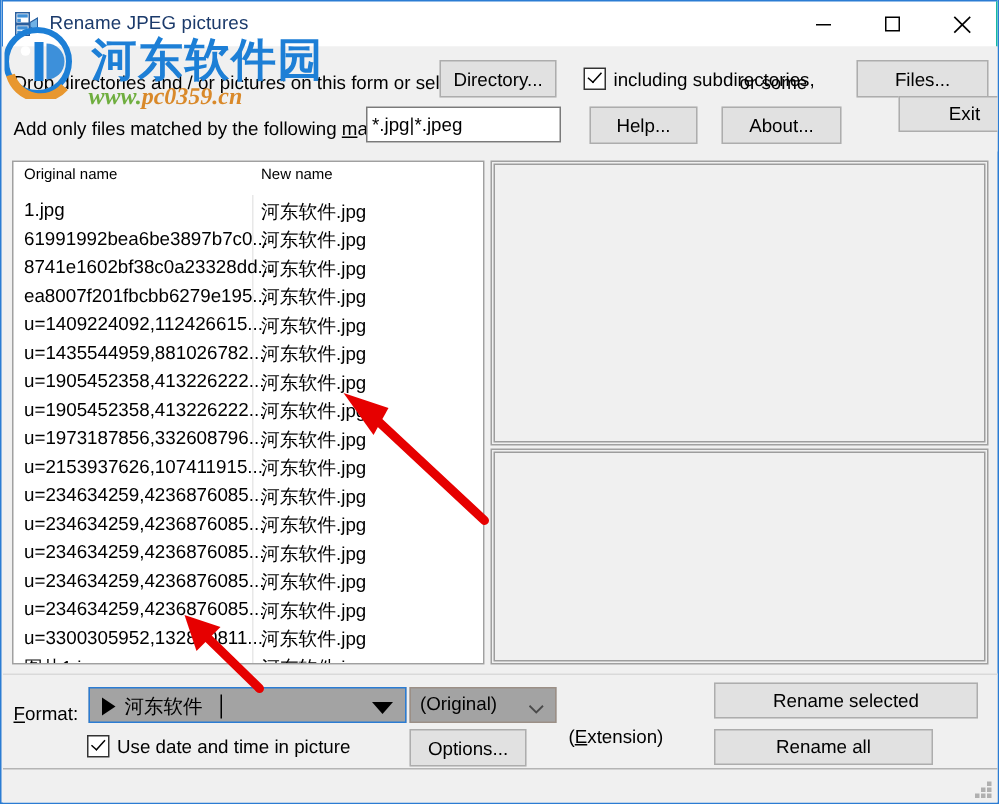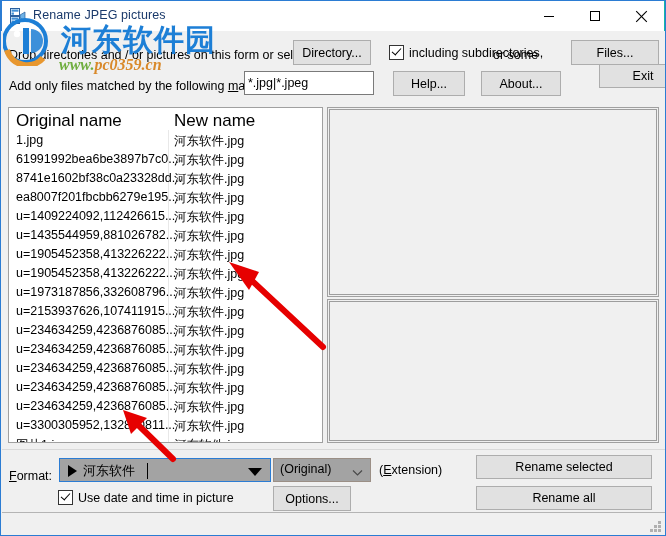--- a/index.html
+++ b/index.html
@@ -146,21 +146,21 @@
     width: 315px; height: 336px;
     background: #ffffff;
     border: 1px solid #a0a0a0;
     box-sizing: border-box;
     overflow: hidden;
   }
   .list-head {
     position: absolute;
     left: 0; top: 0;
     width: 100%; height: 22px;
-    font-size: 17px;
+    font-size: 10px;
     color: #000;
   }
   .col-a { position: absolute; left: 7px; top: 3px; }
   .col-b { position: absolute; left: 165px; top: 3px; }
   .list-rows {
     position: absolute;
     left: 0; top: 24px;
     width: 100%;
   }
   .lrow {
@@ -198,21 +198,21 @@
 
   
   .bottompanel {
     position: absolute;
     left: 1px; top: 449px;
     width: 664px; height: 62px;
     background: #f0f0f0;
     border-top: 1px solid #d9d9d9;
   }
   #format-label { left: 8px; top: 469px; }
-  #extension-label { left: 378px; top: 463px; }
+  #extension-label { left: 378px; top: 484px; }
 
   .combo {
     position: absolute;
     background: #a3a3a3;
     box-sizing: border-box;
     font-size: 12.5px;
     color: #000;
     display: flex;
     align-items: center;
   }
@@ -253,21 +253,21 @@
   }
   #extension-combo .val {
     position: absolute; left: 6px; top: 3px;
   }
   #extension-combo .chev {
     position: absolute; right: 7px; top: 7px;
   }
 
   #options-button { left: 272px; top: 486px; width: 78px; height: 25px; }
   #rename-selected-button { left: 475px; top: 455px; width: 176px; height: 24px; }
-  #rename-all-button { left: 475px; top: 486px; width: 176px; height: 24px; }
+  #rename-all-button { left: 475px; top: 486px; width: 146px; height: 24px; }
 
   
   .statusbar {
     position: absolute;
     left: 1px; top: 512px;
     width: 664px; height: 23px;
     background: #f0f0f0;
     border-top: 1px solid #b4b4b4;
   }
   .grip {

